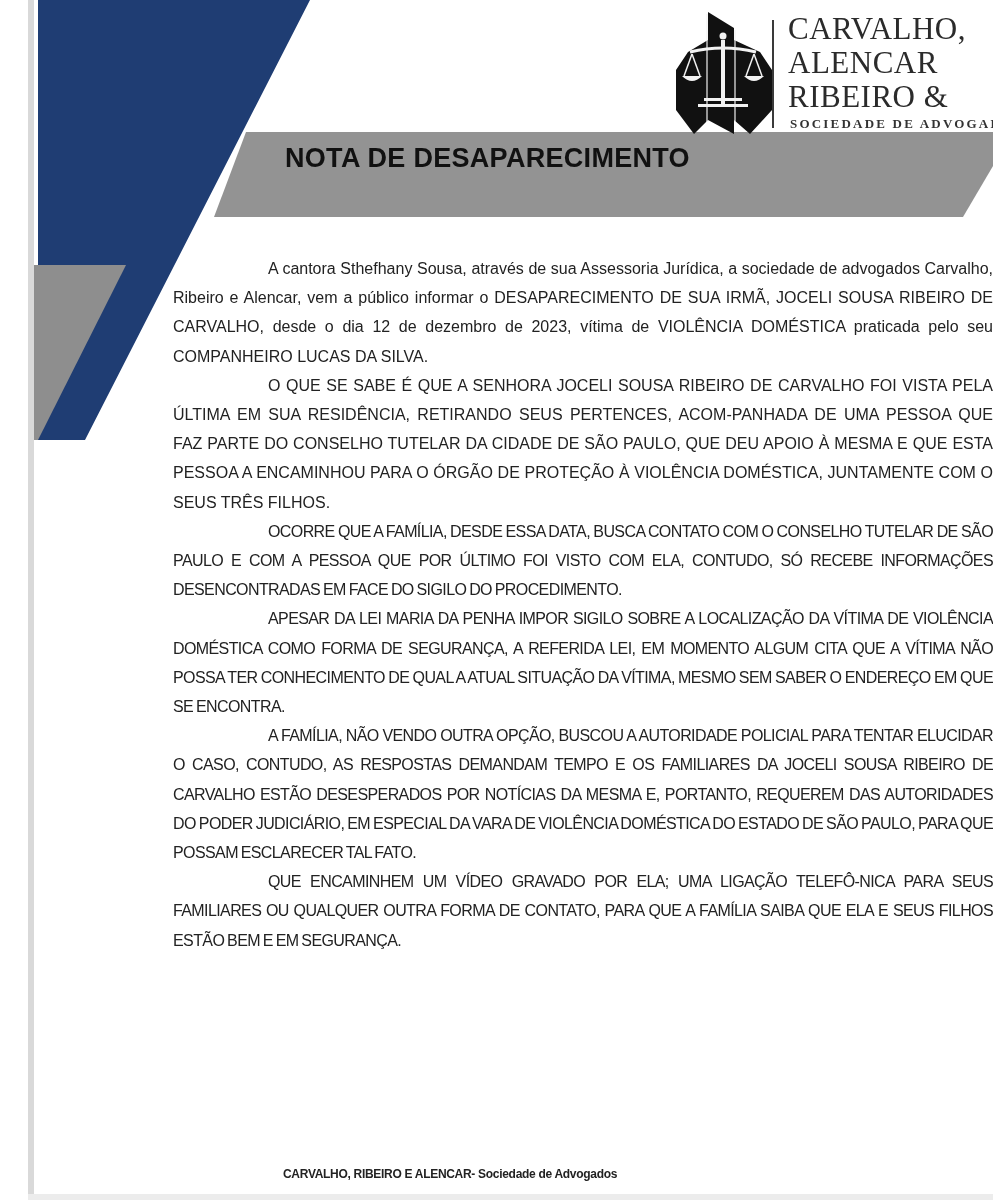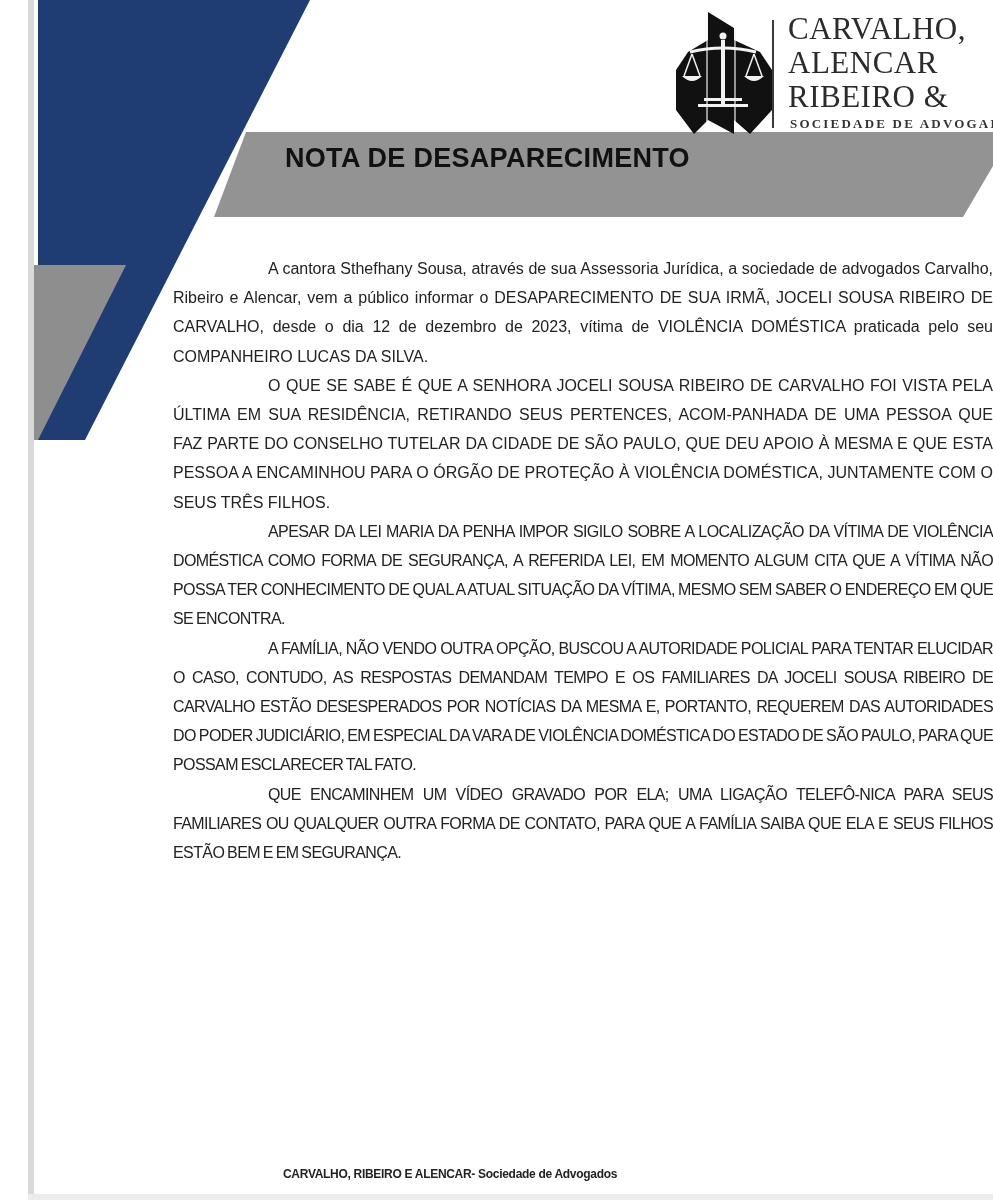--- a/index.html
+++ b/index.html
@@ -151,19 +151,20 @@
     <span class="line">ALENCAR</span>
     <span class="line">RIBEIRO &amp;</span>
   </div>
   <div class="logo-sub">SOCIEDADE DE ADVOGADOS</div>
 
   <div class="title">NOTA DE DESAPARECIMENTO</div>
 
   <div class="body">
     <p class="para" style="width:820px;">A cantora Sthefhany Sousa, através de sua Assessoria Jurídica, a sociedade de advogados Carvalho, Ribeiro e Alencar, vem a público informar o DESAPARECIMENTO DE SUA IRMÃ, JOCELI SOUSA RIBEIRO DE CARVALHO, desde o dia 12 de dezembro de 2023, vítima de VIOLÊNCIA DOMÉSTICA praticada pelo seu COMPANHEIRO LUCAS DA SILVA.</p>
     <p class="para" style="width:820px;">O QUE SE SABE É QUE A SENHORA JOCELI SOUSA RIBEIRO DE CARVALHO FOI VISTA PELA ÚLTIMA EM SUA RESIDÊNCIA, RETIRANDO SEUS PERTENCES, ACOM-PANHADA DE UMA PESSOA QUE FAZ PARTE DO CONSELHO TUTELAR DA CIDADE DE SÃO PAULO, QUE DEU APOIO À MESMA E QUE ESTA PESSOA A ENCAMINHOU PARA O ÓRGÃO DE PROTEÇÃO À VIOLÊNCIA DOMÉSTICA, JUNTAMENTE COM O SEUS TRÊS FILHOS.</p>
+    <p class="para condensed" style="width:820px;">OCORRE QUE A FAMÍLIA, DESDE ESSA DATA, BUSCA CONTATO COM O CONSELHO TUTELAR DE SÃO PAULO E COM A PESSOA QUE POR ÚLTIMO FOI VISTO COM ELA, CONTUDO, SÓ RECEBE INFORMAÇÕES DESENCONTRADAS EM FACE DO SIGILO DO PROCEDIMENTO.</p>
     <p class="para condensed" style="width:820px;">APESAR DA LEI MARIA DA PENHA IMPOR SIGILO SOBRE A LOCALIZAÇÃO DA VÍTIMA DE VIOLÊNCIA DOMÉSTICA COMO FORMA DE SEGURANÇA, A REFERIDA LEI, EM MOMENTO ALGUM CITA QUE A VÍTIMA NÃO POSSA TER CONHECIMENTO DE QUAL A ATUAL SITUAÇÃO DA VÍTIMA, MESMO SEM SABER O ENDEREÇO EM QUE SE ENCONTRA.</p>
     <p class="para condensed" style="width:820px;">A FAMÍLIA, NÃO VENDO OUTRA OPÇÃO, BUSCOU A AUTORIDADE POLICIAL PARA TENTAR ELUCIDAR O CASO, CONTUDO, AS RESPOSTAS DEMANDAM TEMPO E OS FAMILIARES DA JOCELI SOUSA RIBEIRO DE CARVALHO ESTÃO DESESPERADOS POR NOTÍCIAS DA MESMA E, PORTANTO, REQUEREM DAS AUTORIDADES DO PODER JUDICIÁRIO, EM ESPECIAL DA VARA DE VIOLÊNCIA DOMÉSTICA DO ESTADO DE SÃO PAULO, PARA QUE POSSAM ESCLARECER TAL FATO.</p>
     <p class="para condensed" style="width:820px;">QUE ENCAMINHEM UM VÍDEO GRAVADO POR ELA; UMA LIGAÇÃO TELEFÔ-NICA PARA SEUS FAMILIARES OU QUALQUER OUTRA FORMA DE CONTATO, PARA QUE A FAMÍLIA SAIBA QUE ELA E SEUS FILHOS ESTÃO BEM E EM SEGURANÇA.</p>
   </div>
 
   <div class="signature">CARVALHO, RIBEIRO E ALENCAR- Sociedade de Advogados</div>
 </div>
 
 </body></html>

